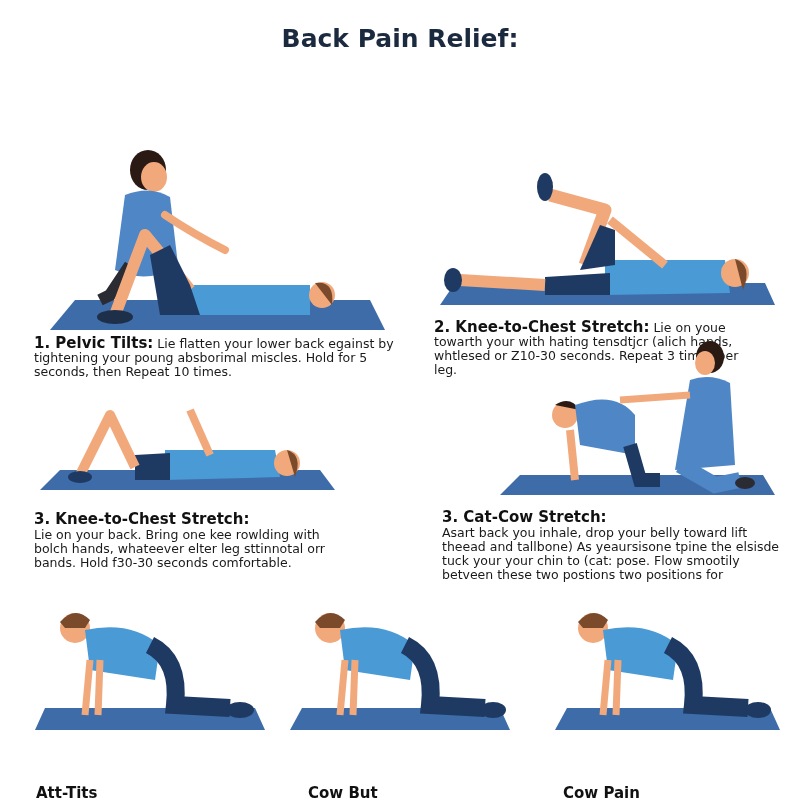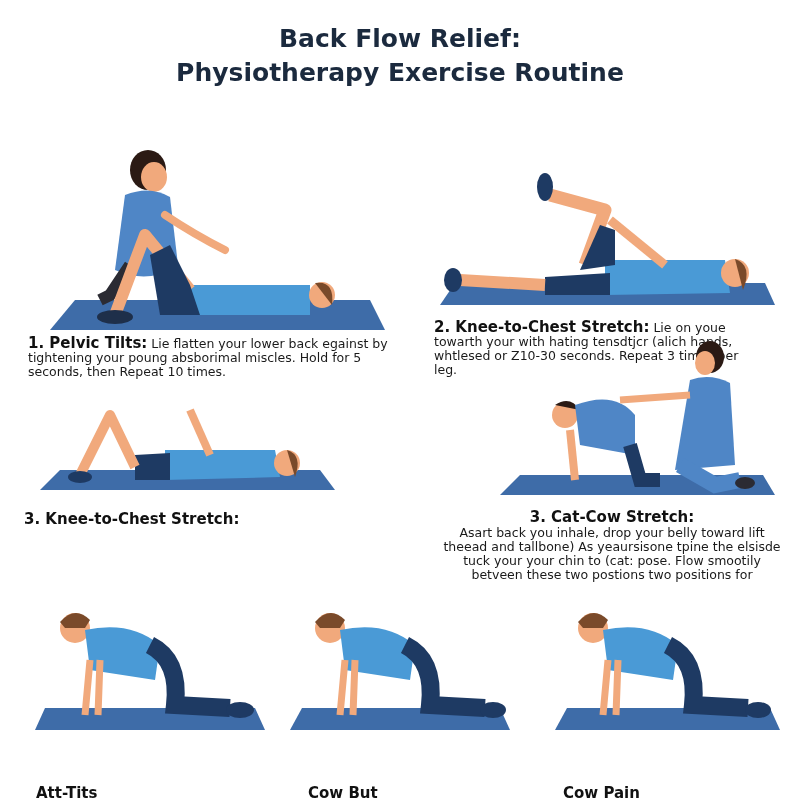--- a/index.html
+++ b/index.html
@@ -11,22 +11,21 @@
   .caption{position:absolute;font-size:12.5px;line-height:14px;color:#1a1a1a;}
   .caption .h{font-weight:bold;font-size:15px;color:#111;margin-top:28px;}
   .caption .hb{font-weight:bold;font-size:15px;display:block;line-height:18px;color:#111;}
   .bcap{position:absolute;top:784px;font-size:14px;line-height:18px;}
   .bcap .h{font-weight:bold;font-size:15px;display:block;color:#111;}
 </style>
 </head>
 <body>
 
 <div class="title">
-  <span class="l1">Back Flow Relief:</span>
-  <span class="l2">Physiotherapy Exercise Routine</span>
+  <span class="l1">Back Pain Relief:</span>
 </div>
 
 <svg class="ill" style="left:30px;top:135px" width="360" height="200" viewBox="0 0 360 200">
   <polygon points="20,195 355,195 340,165 45,165" fill="#3e6ca8"></polygon>
 
   <ellipse cx="118" cy="35" rx="18" ry="20" fill="#2b1a14"></ellipse>
   <ellipse cx="124" cy="42" rx="13" ry="15" fill="#f1a97c"></ellipse>
   <path d="M95,60 Q120,50 140,62 L148,130 Q120,150 85,135 Z" fill="#4f86c6"></path>
   <path d="M135,80 Q165,100 195,115" stroke="#f1a97c" stroke-width="8" fill="none" stroke-linecap="round"></path>
   <path d="M100,130 L80,160 L70,165" stroke="#2b2b33" stroke-width="12" fill="none"></path>
@@ -46,21 +45,21 @@
   <path d="M300,94 Q318,100 308,125" fill="#7a4a2a"></path>
   <path d="M110,112 L175,108 L175,130 L110,130 Z" fill="#1e3a63"></path>
   <path d="M110,120 L25,115" stroke="#f1a97c" stroke-width="12" fill="none"></path>
   <ellipse cx="18" cy="115" rx="9" ry="12" fill="#1e3a63"></ellipse>
   <path d="M150,100 L170,45 L115,30" stroke="#f1a97c" stroke-width="13" fill="none" stroke-linejoin="round"></path>
   <path d="M145,105 L165,60 L180,65 L180,100 Z" fill="#1e3a63"></path>
   <ellipse cx="110" cy="22" rx="8" ry="14" fill="#1e3a63"></ellipse>
   <path d="M230,100 L175,55" stroke="#f1a97c" stroke-width="9" fill="none"></path>
 </svg>
 
-<div class="caption" style="left:28px;top:336px;width:360px;">
+<div class="caption" style="left:34px;top:336px;width:360px;">
   <span class="h">1. Pelvic Tilts:</span>
   <span>Lie  flatten your lower back egainst by tightening your poung absborimal miscles. Hold for 5 seconds, then Repeat 10 times.</span>
 </div>
 
 <div class="caption" style="left:434px;top:320px;width:310px;">
   <span class="h">2. Knee-to-Chest Stretch:</span>
   <span>Lie on youe towarth your with hating tensdtjcr (alich hands, whtlesed or Z10-30 seconds. Repeat 3 times per leg.</span>
 </div>
 
 <svg class="ill" style="left:35px;top:395px" width="320" height="100" viewBox="0 0 320 100">
@@ -84,25 +83,26 @@
   <path d="M135,110 L145,145 L165,145" stroke="#1e3a63" stroke-width="14" fill="none"></path>
 
   <ellipse cx="215" cy="22" rx="14" ry="16" fill="#2b1a14"></ellipse>
   <ellipse cx="210" cy="28" rx="10" ry="12" fill="#f1a97c"></ellipse>
   <path d="M195,45 Q215,38 235,48 L240,130 L180,135 Z" fill="#4f86c6"></path>
   <path d="M195,60 L125,65" stroke="#f1a97c" stroke-width="7" fill="none"></path>
   <path d="M185,130 L220,150 L245,145" stroke="#4f86c6" stroke-width="16" fill="none"></path>
   <ellipse cx="250" cy="148" rx="10" ry="6" fill="#2b2b33"></ellipse>
 </svg>
 
-<div class="caption" style="left:24px;top:510px;width:310px;">
+<div class="caption" style="left:34px;top:510px;width:310px;">
   <span class="hb">3. Knee-to-Chest Stretch:</span>
+  <span>Lie on your back. Bring one kee rowlding with bolch hands, whateever elter leg sttinnotal orr bands. Hold f30-30 seconds comfortable.</span>
 </div>
 
-<div class="caption" style="left:442px;top:508px;width:340px;text-align:center;">
+<div class="caption" style="left:442px;top:508px;width:340px;">
   <span class="hb">3. Cat-Cow Stretch:</span>
   <span>Asart back you inhale, drop your belly toward lift theead and tallbone) As yeaursisone tpine the elsisde tuck your your chin to (cat: pose. Flow smootily betveen these two postions two positions for</span>
 </div>
 
 <svg class="ill" style="left:30px;top:600px" width="250" height="135" viewBox="0 0 250 135">
   <polygon points="5,130 235,130 225,108 15,108" fill="#3e6ca8"></polygon>
   <circle cx="45" cy="28" r="15" fill="#f1a97c"></circle>
   <path d="M30,22 Q45,5 60,20 L55,28 L35,28 Z" fill="#7a4a2a"></path>
   <path d="M55,30 Q100,20 130,45 L125,80 L60,70 Z" fill="#4a9ad6"></path>
   <path d="M60,60 L55,115 M70,60 L68,115" stroke="#f1a97c" stroke-width="7" fill="none"></path>

